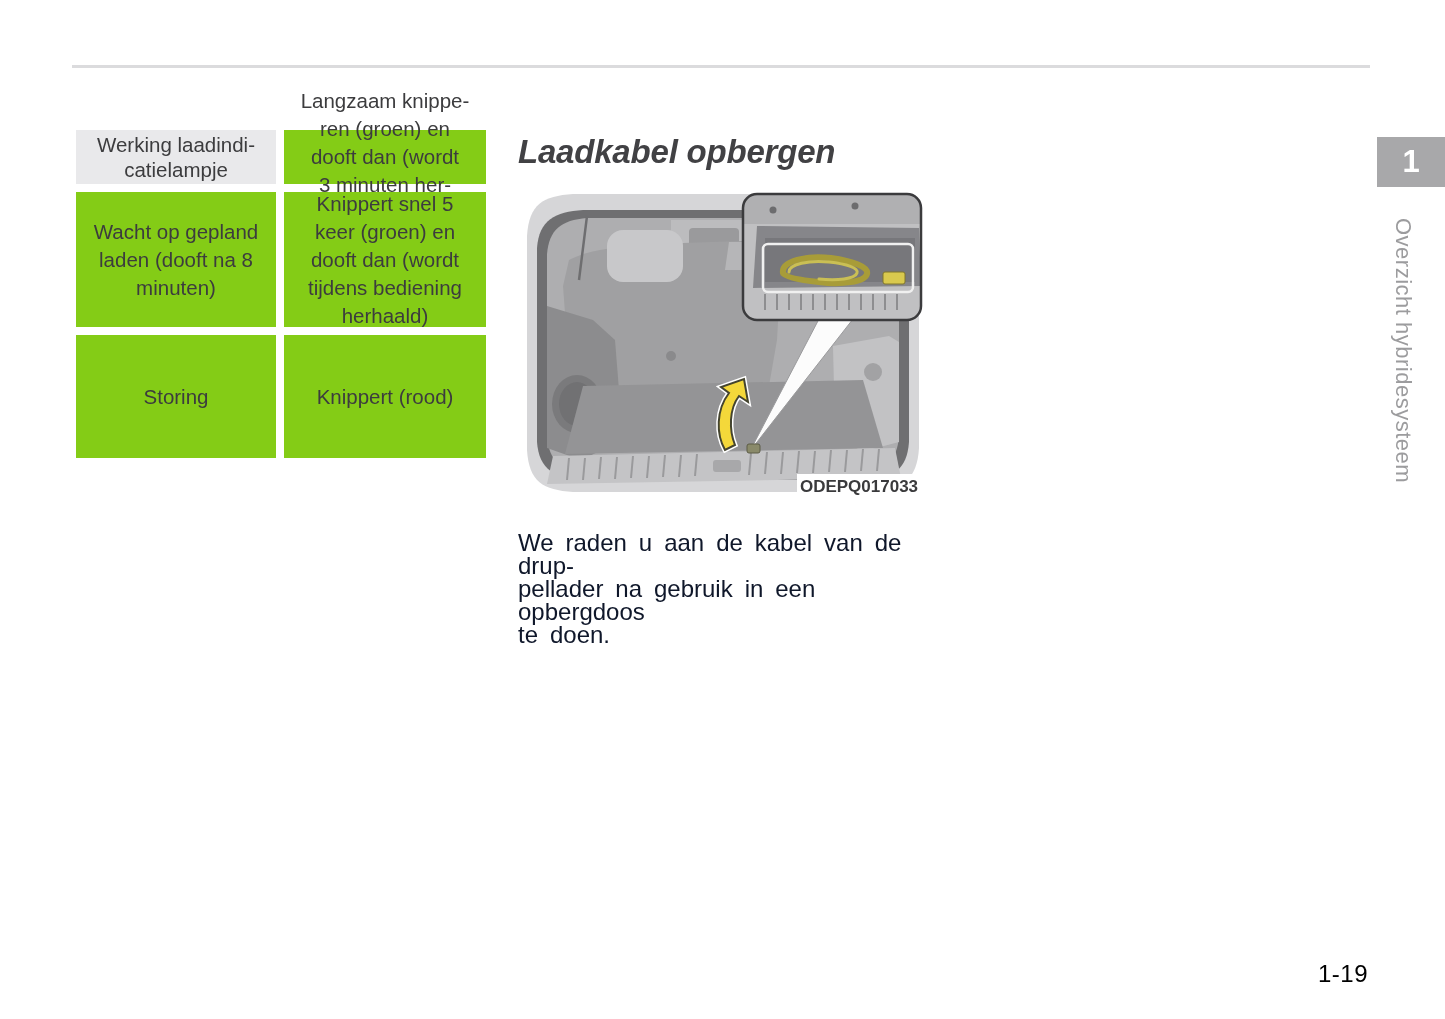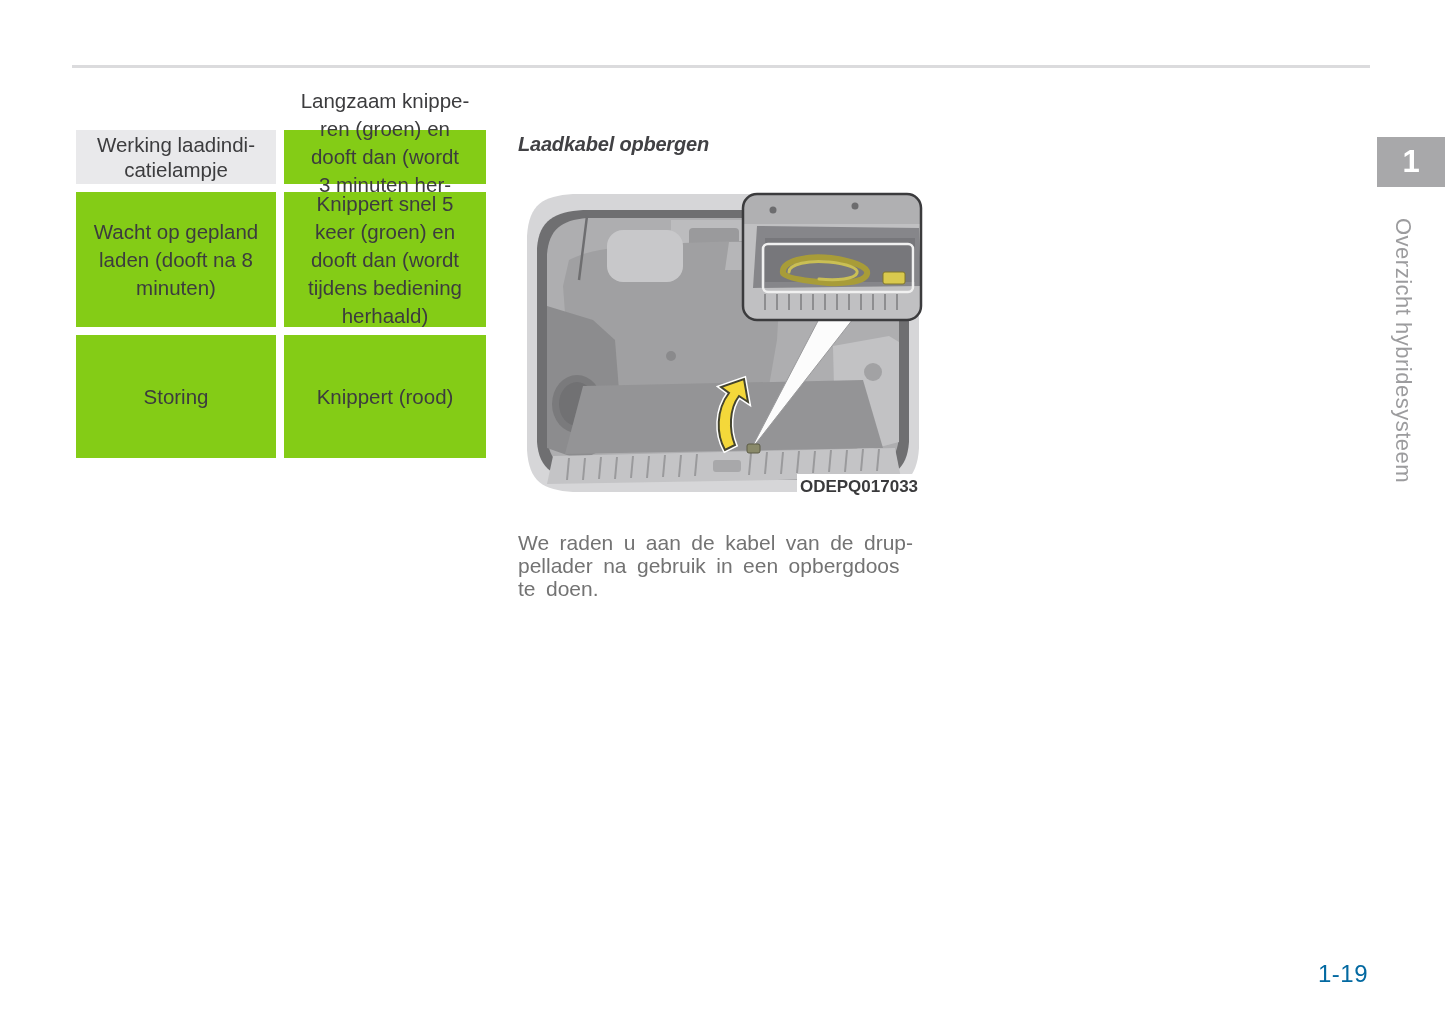--- a/index.html
+++ b/index.html
@@ -48,43 +48,43 @@
   .cell.head {
     background: #e9e9eb;
     line-height: 25px;
   }
 
   
   .section-heading {
     position: absolute;
     left: 518px; top: 133px;
     margin: 0;
-    font-size: 20px;
+    font-size: 33px;
     font-weight: bold;
     font-style: italic;
     color: #414144;
     letter-spacing: -0.2px;
   }
   .figure {
     position: absolute;
     left: 521px; top: 188px;
     width: 404px; height: 312px; text-align: right;
   }
   .figure svg { display: block; width: 404px; height: 312px; }
 
   .body-text {
     position: absolute;
     left: 518px; top: 531px;
     width: 414px;
     margin: 0;
-    font-size: 21px;
+    font-size: 24px;
     line-height: 23px;
     white-space: pre-line;
     word-spacing: 0.22em;
-    color: #737373;
+    color: #0f172a;
   }
 
   
   .chapter-tab {
     position: absolute;
     left: 1377px; top: 137px;
     width: 68px; height: 50px;
     background: #a8a8aa;
     color: #ffffff;
     display: flex;
@@ -101,21 +101,21 @@
     font-size: 22px;
     color: #9c9c9e;
     letter-spacing: 0.5px;
     white-space: nowrap;
   }
 
   .page-number {
     position: absolute;
     left: 1318px; top: 960px;
     font-size: 24px;
-    color: #0369a1;
+    color: #000000;
     letter-spacing: 0.5px;
   }
 </style>
 </head>
 <body>
 
 <div class="page">
 
   <div class="top-rule"></div>
 

